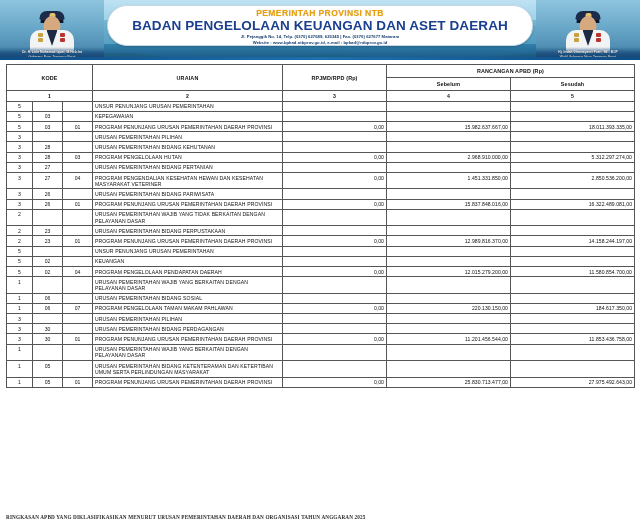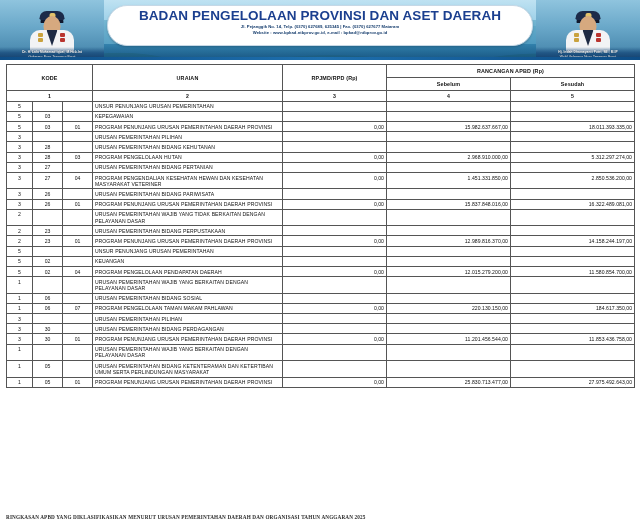--- a/index.html
+++ b/index.html
@@ -289,21 +289,22 @@
       <div class="figure-head"></div>
       <div class="figure-body"></div>
     </div>
     <div class="photo-caption">
       <div>Hj. Indah Dhamayanti Putri, SE., M.IP</div>
       <div class="role">Wakil Gubernur Nusa Tenggara Barat</div>
     </div>
   </div>
 
   <div class="title-plate">
-    <div class="t-main">BADAN PENGELOLAAN PROVINSI DAN ASET DAERAH</div>
+    <div class="t-prov">PEMERINTAH PROVINSI NTB</div>
+    <div class="t-main">BADAN PENGELOLAAN KEUANGAN DAN ASET DAERAH</div>
     <div class="t-addr">Jl. Pejanggik No. 14, Telp. (0370) 627689, 625345 | Fax. (0370) 627677 Mataram</div>
     <div class="t-addr">Website : www.bpkad.ntbprov.go.id, e-mail : bpkad@ntbprov.go.id</div>
   </div>
 
   <div class="banner-strip"></div>
 </div>
 
 <div class="sheet">
   <table class="apbd">
     <colgroup>

